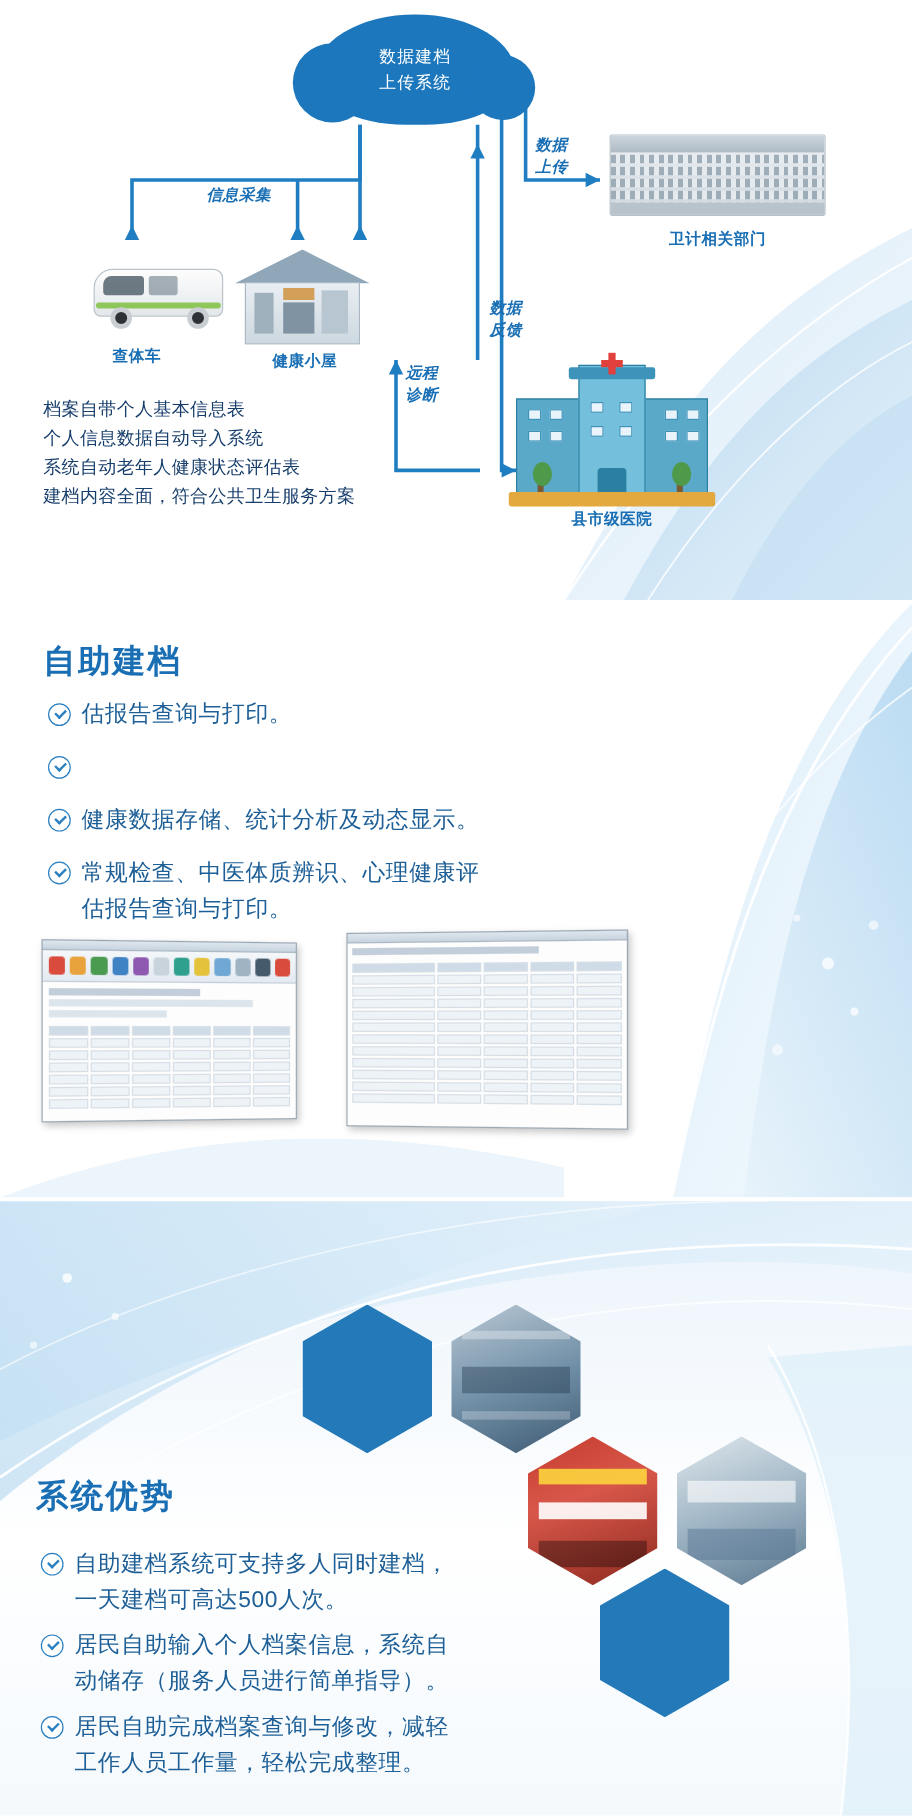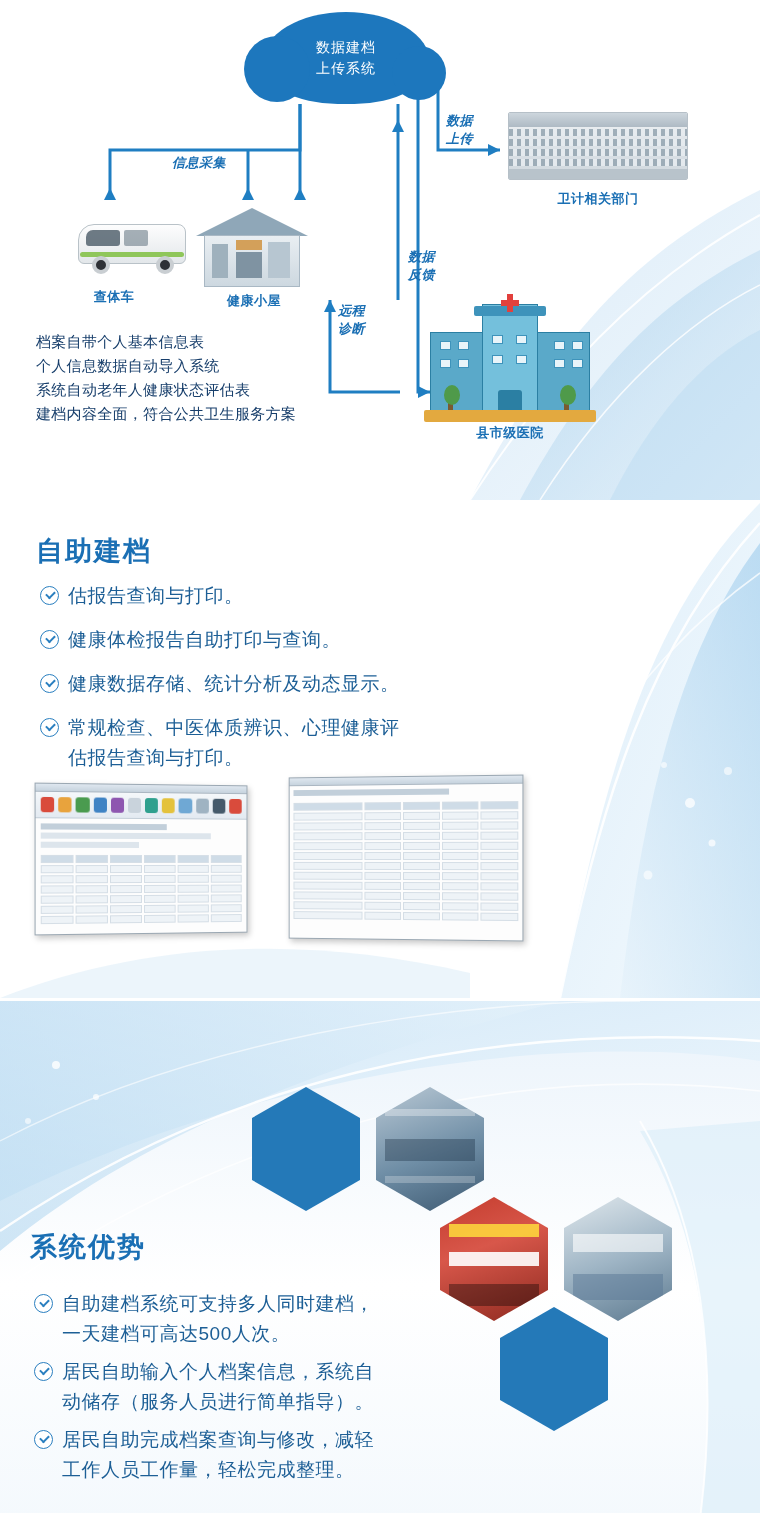--- a/index.html
+++ b/index.html
@@ -413,21 +413,20 @@
   </svg>
 
   <div class="sec-title" style="left:36px; top:30px;">自助建档</div>
 
   <div class="feature" style="left:40px; top:78px; width:520px;">
     <span class="chk"></span>
     <span>估报告查询与打印。</span>
   </div>
   <div class="feature" style="left:40px; top:122px; width:520px;">
     <span class="chk"></span>
-    <span>健康体检报告自助打印与查询。</span>
   </div>
   <div class="feature" style="left:40px; top:210px; width:470px; white-space:pre-line;">
     <span class="chk"></span>
     <span>常规检查、中医体质辨识、心理健康评
 估报告查询与打印。</span>
   </div>
   <div class="feature" style="left:40px; top:166px; width:520px;">
     <span class="chk"></span>
     <span>健康数据存储、统计分析及动态显示。</span>
   </div>

